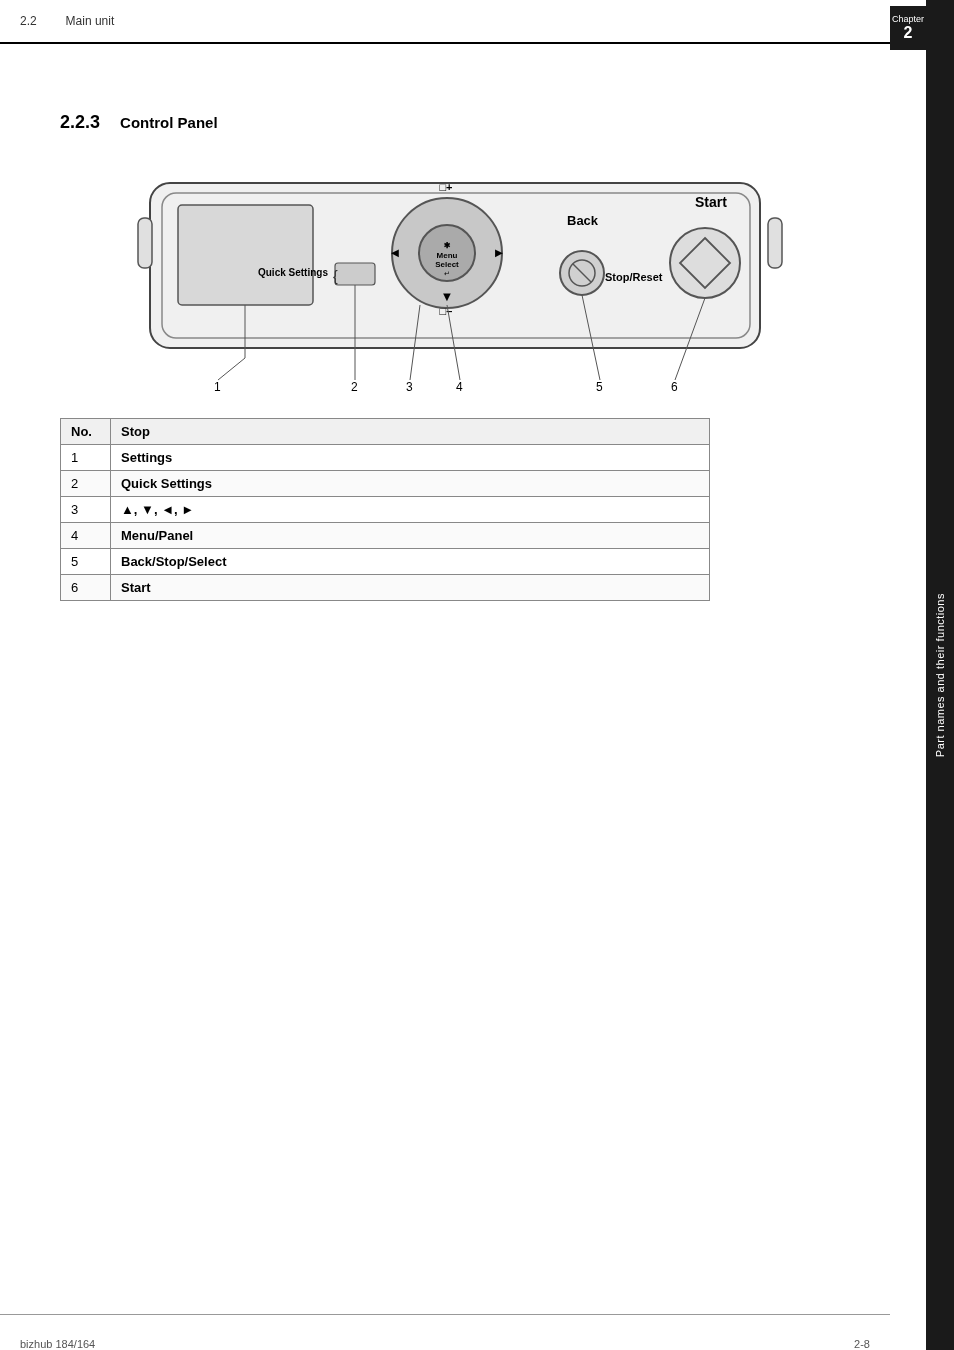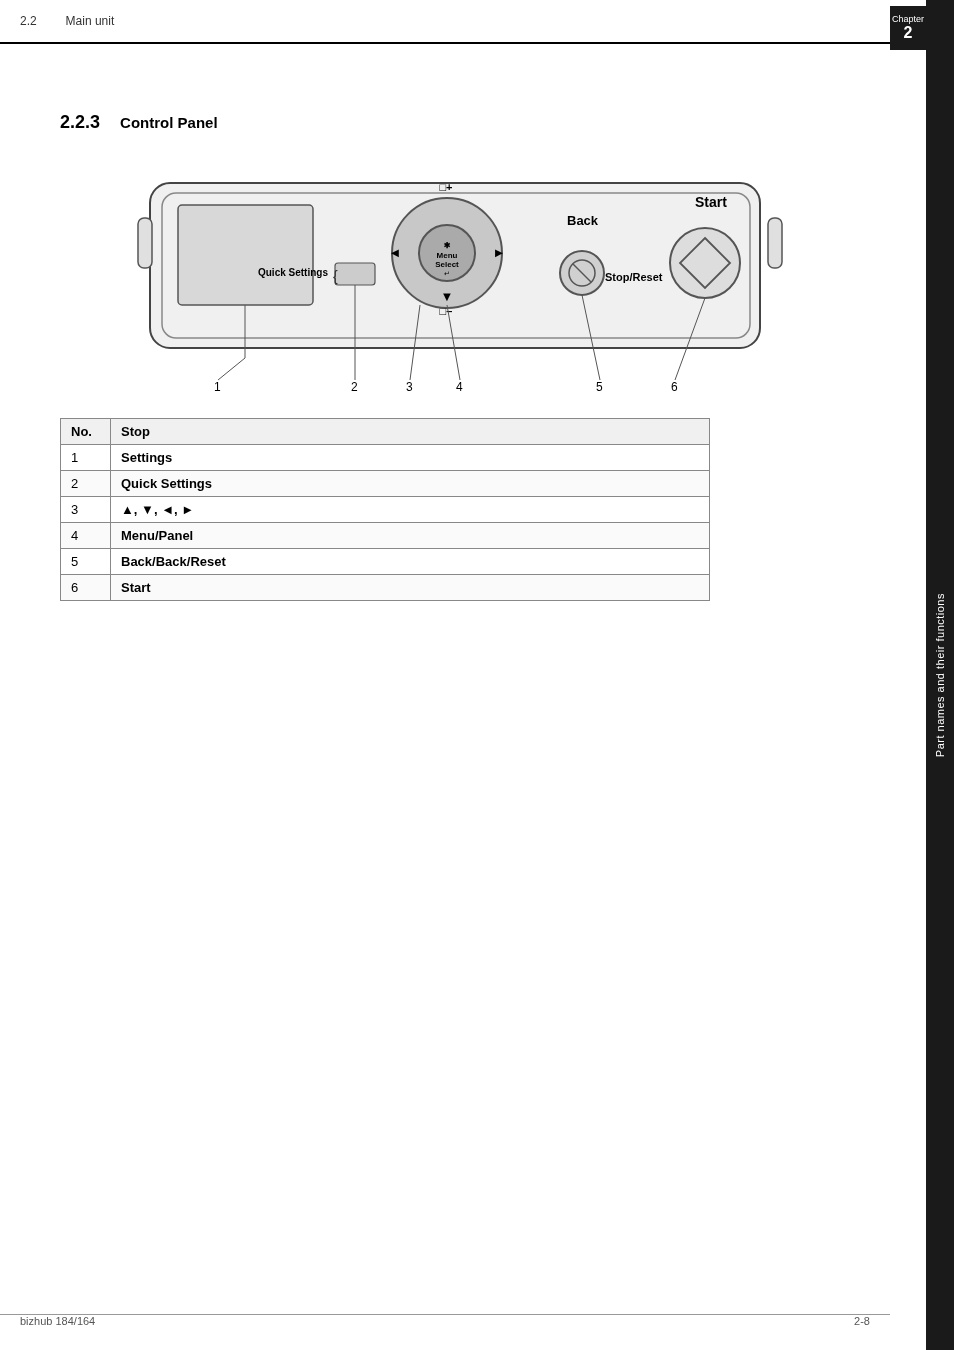--- a/index.html
+++ b/index.html
@@ -125,21 +125,21 @@
 
     
     .page-footer {
       position: absolute;
       bottom: 0;
       left: 0;
       right: 64px;
       height: 36px;
       border-top: 1px solid #999;
       display: flex;
-      align-items: flex-start;
+      align-items: flex-end;
       justify-content: space-between;
       padding: 0 20px;
       font-size: 11px;
       color: #555;
     }
 
     
     .diagram-svg {
       display: block;
       margin: 10px auto 0 auto;
@@ -263,21 +263,21 @@
         <tr>
           <td>3</td>
           <td class="bold">▲, ▼, ◄, ►</td>
         </tr>
         <tr>
           <td>4</td>
           <td class="bold">Menu/Panel</td>
         </tr>
         <tr>
           <td>5</td>
-          <td class="bold">Back/Back/Reset</td>
+          <td class="bold">Back/Stop/Select</td>
         </tr>
         <tr>
           <td>6</td>
           <td class="bold">Start</td>
         </tr>
       </tbody>
   </table>
 
 </div>
 

